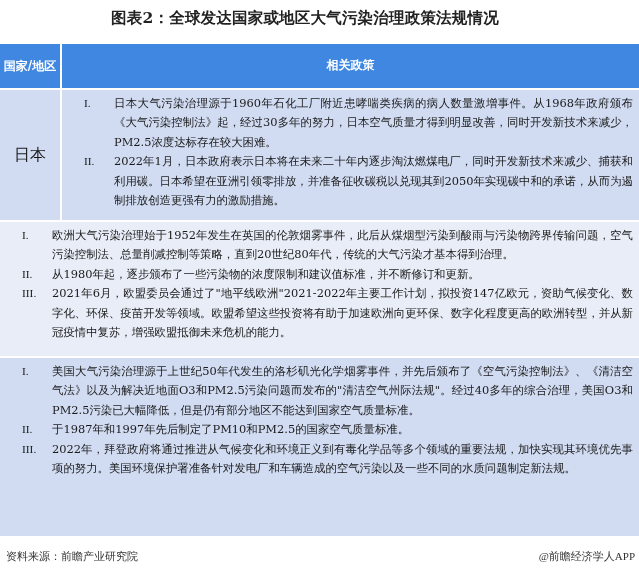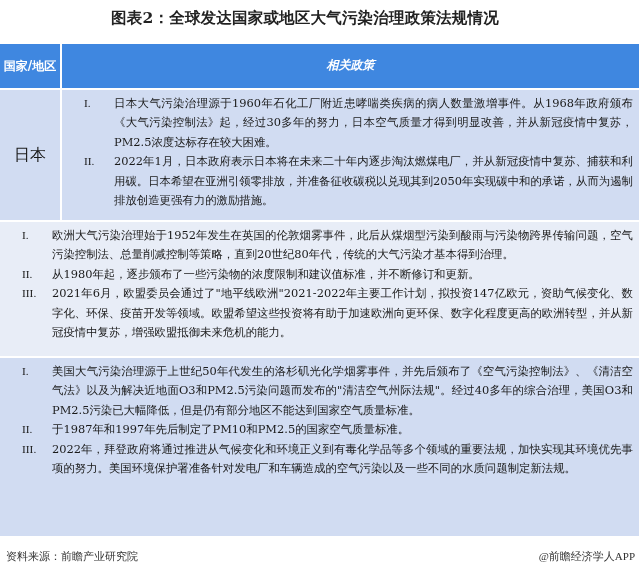--- a/index.html
+++ b/index.html
@@ -7,21 +7,21 @@
            font-family: "DejaVu Serif", "Liberation Serif", serif; color: #1a1a1a; }
     .title { position: absolute; top: 8px; left: 0; width: 610px; text-align: center;
              font-size: 15.5px; font-weight: bold; color: #222; letter-spacing: 0.2px; }
     .table { position: absolute; left: 0; top: 44px; width: 639px; }
     .row { display: flex; border-bottom: 2px solid #ffffff; }
     .cell-region { width: 60px; border-right: 2px solid #ffffff; display: flex; align-items: center;
                    justify-content: center; font-size: 16px; flex-shrink: 0; }
     .cell-policy { flex: 1; padding: 4px 6px 4px 22px; font-size: 11.4px; line-height: 19.4px; }
     .header { background: #3f87e0; height: 44px; color: #ffffff; font-weight: bold; }
     .header .cell-region, .header .cell-policy { font-size: 12px; }
-    .header .cell-policy { display: flex; align-items: center; justify-content: center; padding: 16px; font-style: italic; }
+    .header .cell-policy { display: flex; align-items: center; justify-content: center; padding: 16px; }
     .r-dark { background: #d1dcf2; }
     .r-light { background: #e8edf7; }
     .item { display: flex; }
     .num { width: 30px; flex-shrink: 0; font-family: "Liberation Serif", serif; }
     .txt { flex: 1; text-align: justify; }
     .row-japan { height: 130px; }
     .row-europe { height: 134px; }
     .row-us { height: 178px; }
     .footer { position: absolute; top: 549px; left: 6px; right: 4px; display: flex;
               justify-content: space-between; font-family: Liberation Serif, serif; font-size: 11px; color: #333; }
@@ -35,25 +35,25 @@
   <div class="row header">
     <div class="cell-region">国家/地区</div>
     <div class="cell-policy">相关政策</div>
   </div>
 
   <div class="row r-dark row-japan">
     <div class="cell-region">日本</div>
     <div class="cell-policy">
       <div class="item">
         <span class="num">I.</span>
-        <span class="txt">日本大气污染治理源于1960年石化工厂附近患哮喘类疾病的病人数量激增事件。从1968年政府颁布《大气污染控制法》起，经过30多年的努力，日本空气质量才得到明显改善，并从新冠疫情中复苏，PM2.5浓度达标存在较大困难。</span>
+        <span class="txt">日本大气污染治理源于1960年石化工厂附近患哮喘类疾病的病人数量激增事件。从1968年政府颁布《大气污染控制法》起，经过30多年的努力，日本空气质量才得到明显改善，同时开发新技术来减少，PM2.5浓度达标存在较大困难。</span>
       </div>
       <div class="item">
         <span class="num">II.</span>
-        <span class="txt">2022年1月，日本政府表示日本将在未来二十年内逐步淘汰燃煤电厂，并从新冠疫情中复苏、捕获和利用碳。日本希望在亚洲引领零排放，并准备征收碳税以兑现其到2050年实现碳中和的承诺，从而为遏制排放创造更强有力的激励措施。</span>
+        <span class="txt">2022年1月，日本政府表示日本将在未来二十年内逐步淘汰燃煤电厂，同时开发新技术来减少、捕获和利用碳。日本希望在亚洲引领零排放，并准备征收碳税以兑现其到2050年实现碳中和的承诺，从而为遏制排放创造更强有力的激励措施。</span>
       </div>
     </div>
   </div>
 
   <div class="row r-light row-europe">
     <div class="cell-policy">
       <div class="item">
         <span class="num">I.</span>
         <span class="txt">欧洲大气污染治理始于1952年发生在英国的伦敦烟雾事件，此后从煤烟型污染到酸雨与污染物跨界传输问题，空气污染控制法、总量削减控制等策略，直到20世纪80年代，传统的大气污染才基本得到治理。</span>
       </div>

